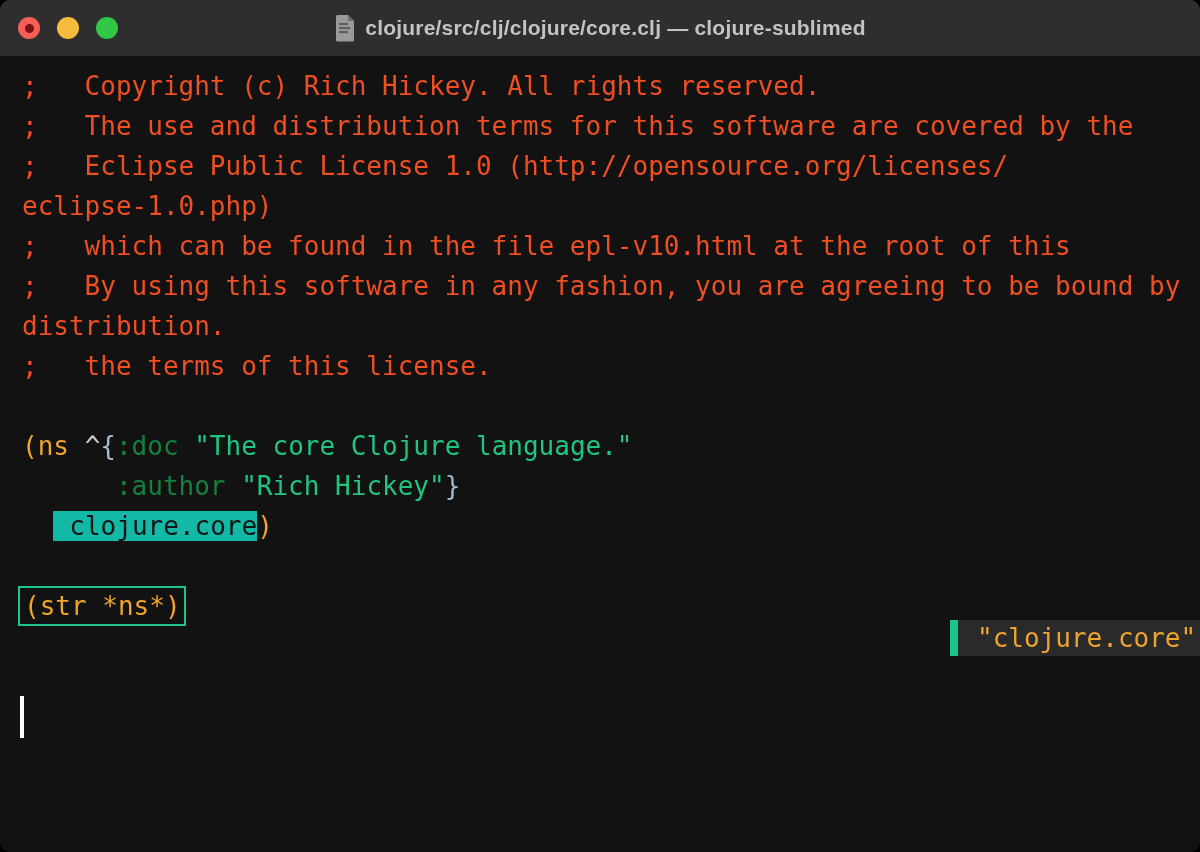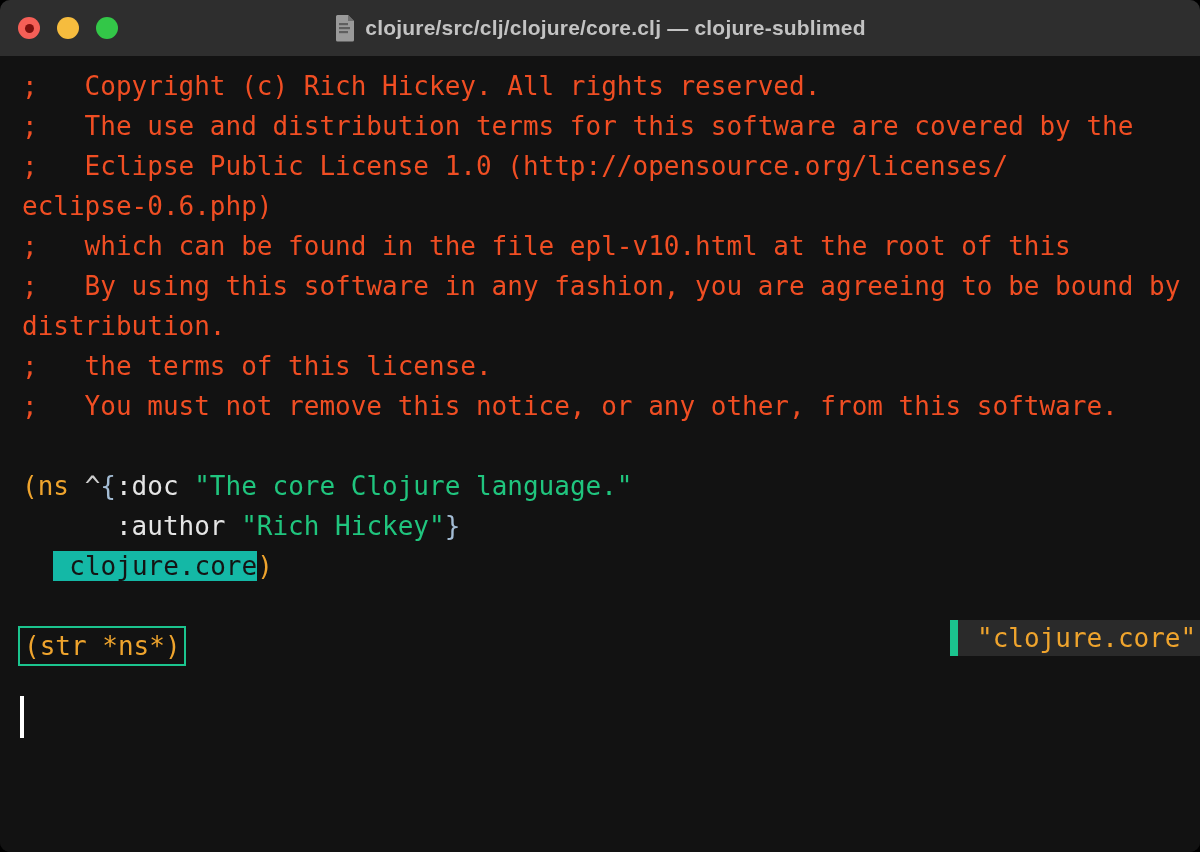--- a/index.html
+++ b/index.html
@@ -88,21 +88,21 @@
     padding-left: 22px;
     white-space: pre;
     font-family: "DejaVu Sans Mono", "Liberation Mono", monospace;
     font-size: 26px;
     color: #dddddd;
   }
   .seg-comment   { color: #f04e23; }
   .seg-amber     { color: #efa42d; }
   .seg-meta      { color: #cccccc; }
   .seg-brace     { color: #a3bcd4; }
-  .seg-keyword   { color: #e5e5e5; }
+  .seg-keyword   { color: #15803d; }
   .seg-string    { color: #20c57e; }
   .seg-plain     { color: #dddddd; }
   .seg-highlight {
     background: #14b8a6;
     color: #141414;
     padding-left: 16px;
   }
   .seg-evalbox {
     display: inline-block;
     color: #efa42d;
@@ -170,26 +170,25 @@
       </span>
       <span class="title-text">clojure/src/clj/clojure/core.clj — clojure-sublimed</span>
     </div>
   </div>
 
   <div class="editor">
     <div class="code-area">
         <div class="code-line"><span class="seg-comment">;   Copyright (c) Rich Hickey. All rights reserved.</span></div>
         <div class="code-line"><span class="seg-comment">;   The use and distribution terms for this software are covered by the</span></div>
         <div class="code-line"><span class="seg-comment">;   Eclipse Public License 1.0 (http://opensource.org/licenses/</span></div>
-        <div class="code-line"><span class="seg-comment">eclipse-0.6.php)</span></div>
+        <div class="code-line"><span class="seg-comment">eclipse-1.0.php)</span></div>
         <div class="code-line"><span class="seg-comment">;   which can be found in the file epl-v10.html at the root of this</span></div>
         <div class="code-line"><span class="seg-comment">;   By using this software in any fashion, you are agreeing to be bound by</span></div>
         <div class="code-line"><span class="seg-comment">distribution.</span></div>
         <div class="code-line"><span class="seg-comment">;   the terms of this license.</span></div>
-        <div class="code-line"><span class="seg-comment">;   You must not remove this notice, or any other, from this software.</span></div>
         <div class="code-line"></div>
         <div class="code-line"><span class="seg-amber">(ns </span><span class="seg-meta">^</span><span class="seg-brace">{</span><span class="seg-keyword">:doc</span><span class="seg-plain"> </span><span class="seg-string">"The core Clojure language."</span></div>
         <div class="code-line"><span class="seg-plain">      </span><span class="seg-keyword">:author</span><span class="seg-plain"> </span><span class="seg-string">"Rich Hickey"</span><span class="seg-brace">}</span></div>
         <div class="code-line"><span class="seg-plain">  </span><span class="seg-highlight">clojure.core</span><span class="seg-amber">)</span></div>
         <div class="code-line"></div>
         <div class="code-line"><span class="seg-evalbox">(str *ns*)</span></div>
         <div class="code-line"></div>
         <div class="code-line"></div>
       </div>
 

